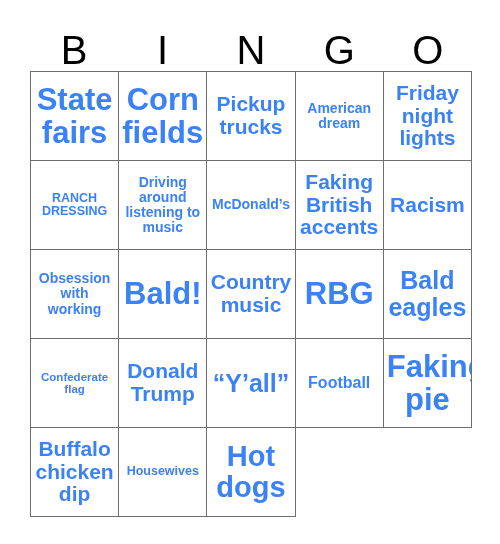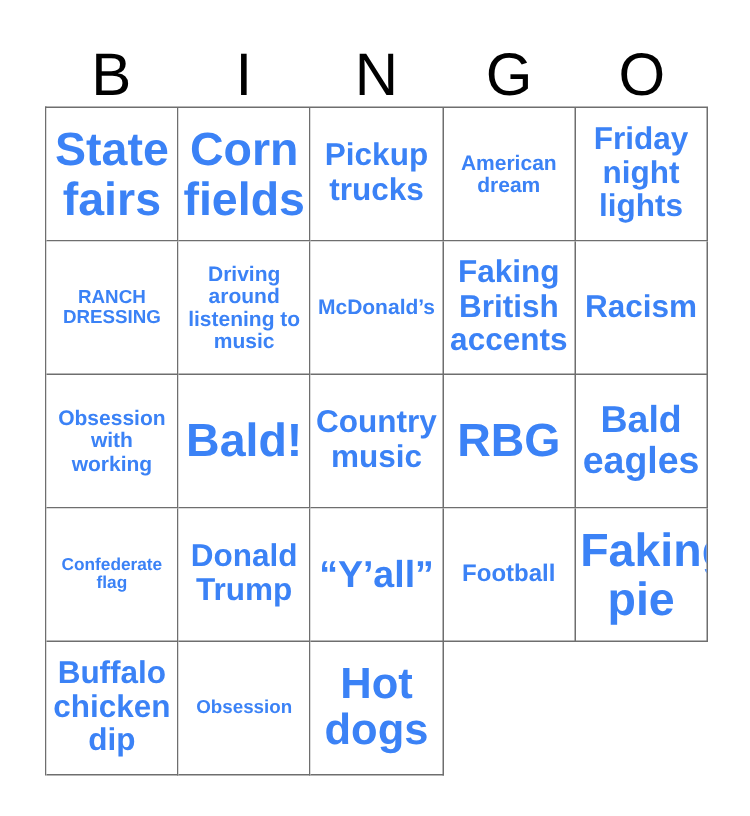--- a/index.html
+++ b/index.html
@@ -158,20 +158,20 @@
     <div class="cell">
         <span class="cell-text s-s">Football</span>
       </div>
     <div class="cell">
         <span class="cell-text s-xxl">Faking pie</span>
       </div>
     <div class="cell">
         <span class="cell-text s-m">Buffalo chicken dip</span>
       </div>
     <div class="cell">
-        <span class="cell-text s-xxs">Obsession</span>
+        <span class="cell-text s-xxs">Housewives</span>
       </div>
     <div class="cell">
         <span class="cell-text s-xl">Hot dogs</span>
       </div>
 
   </div>
 </div>
 
 </body></html>

